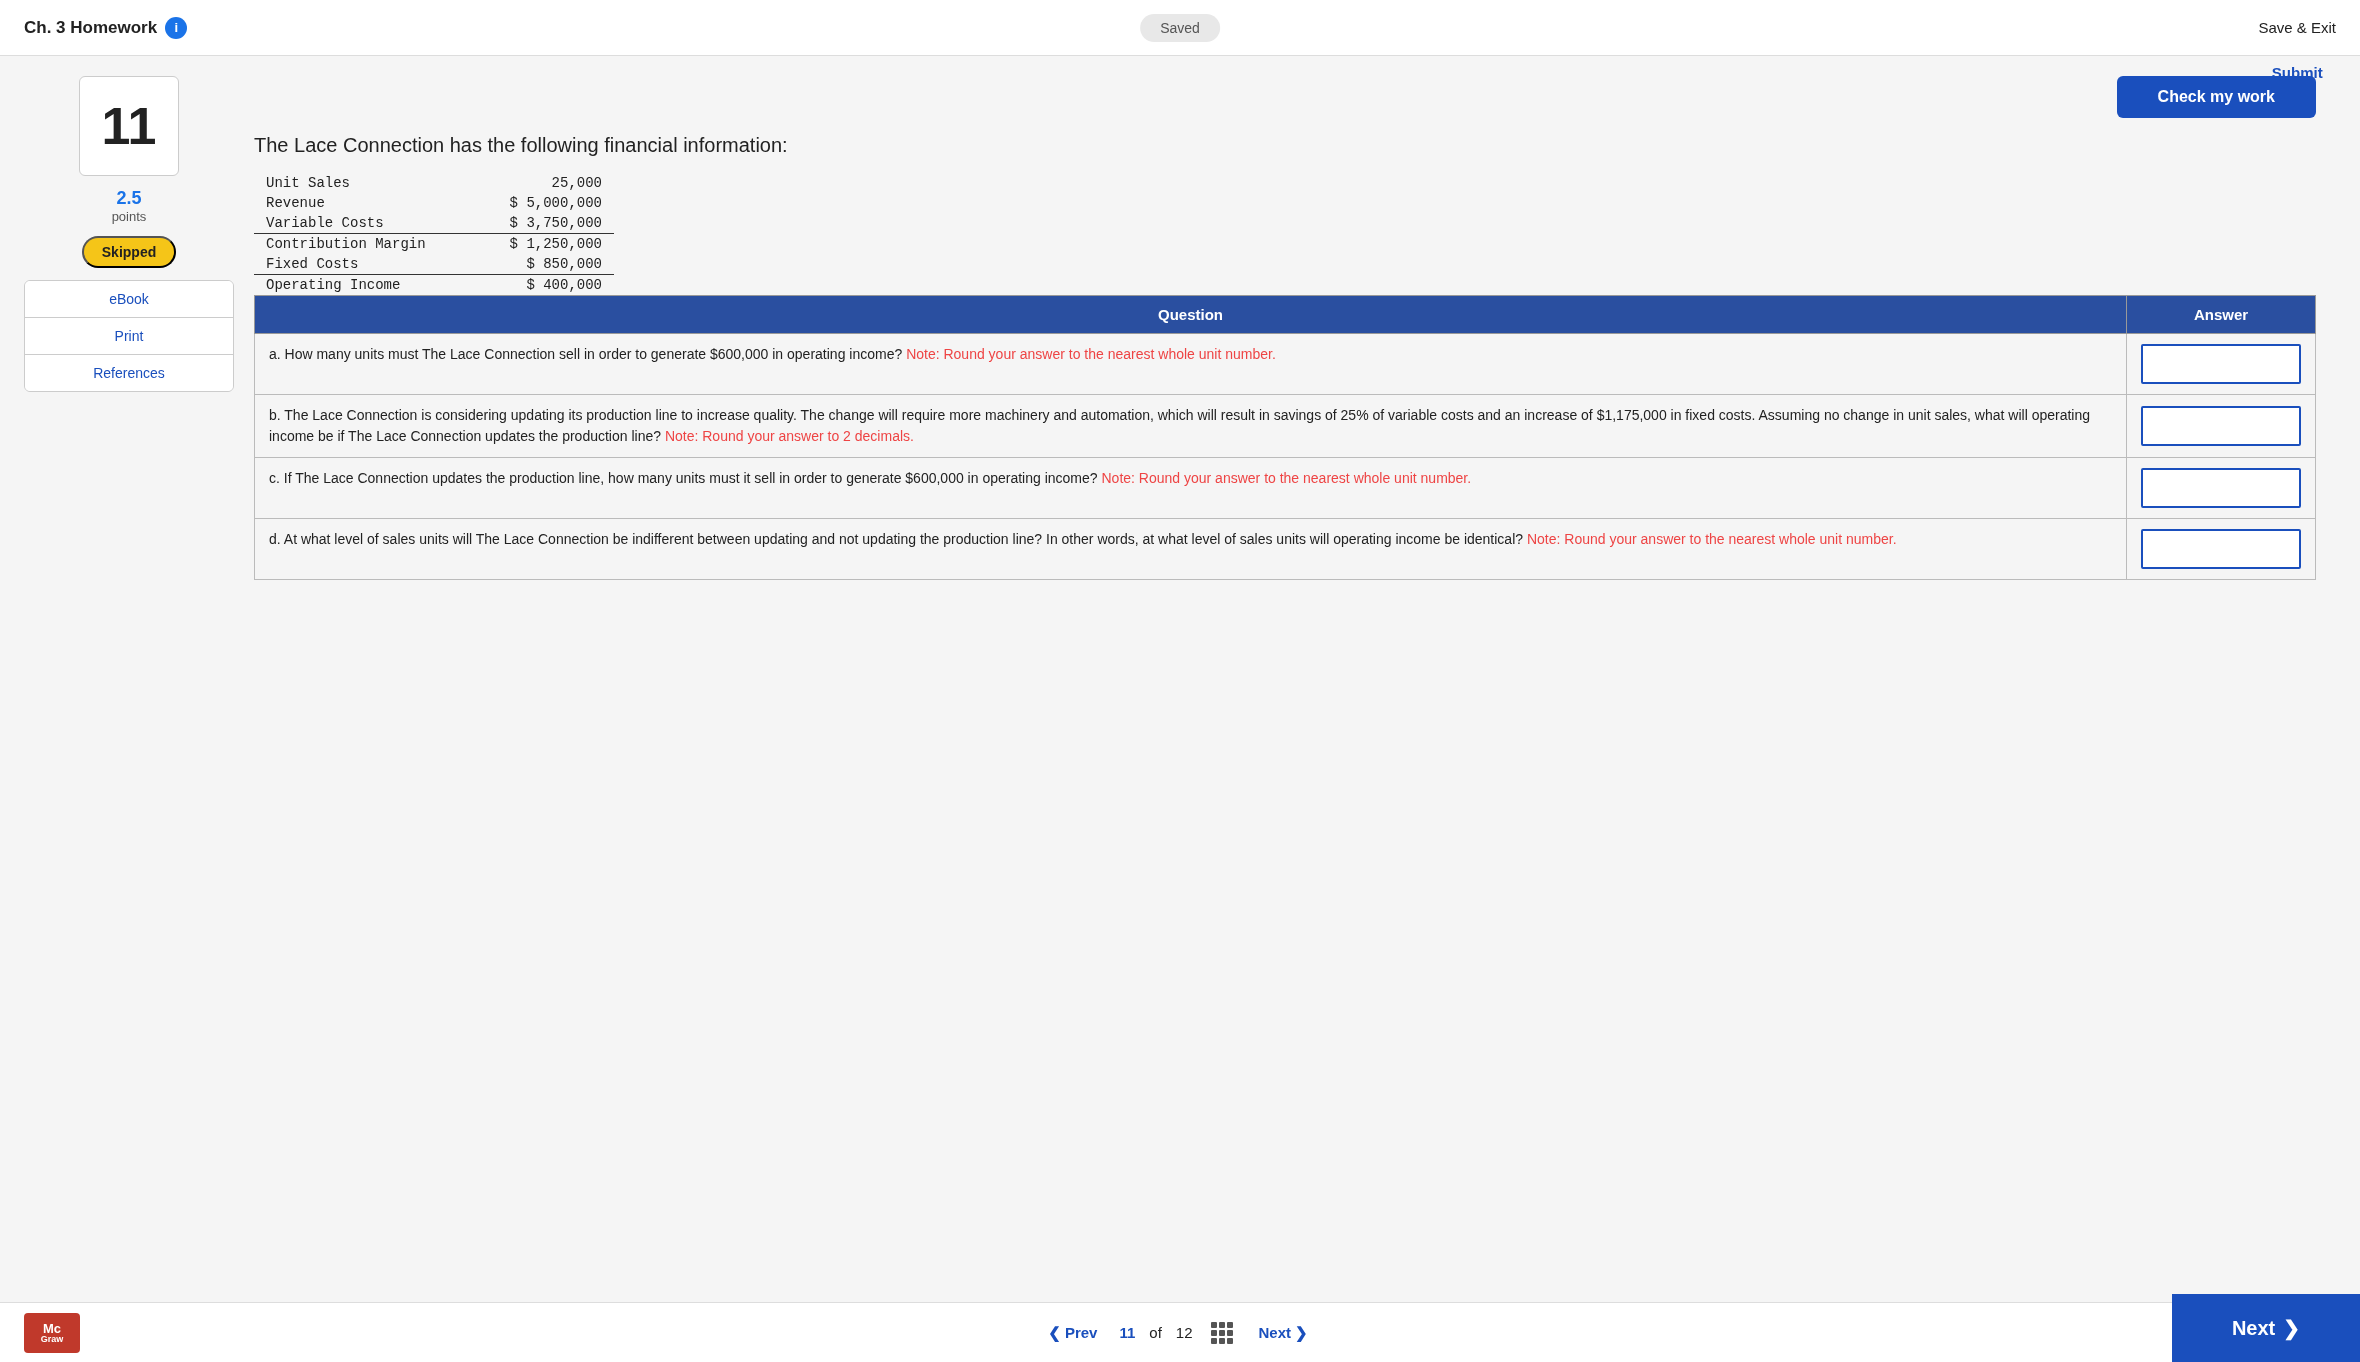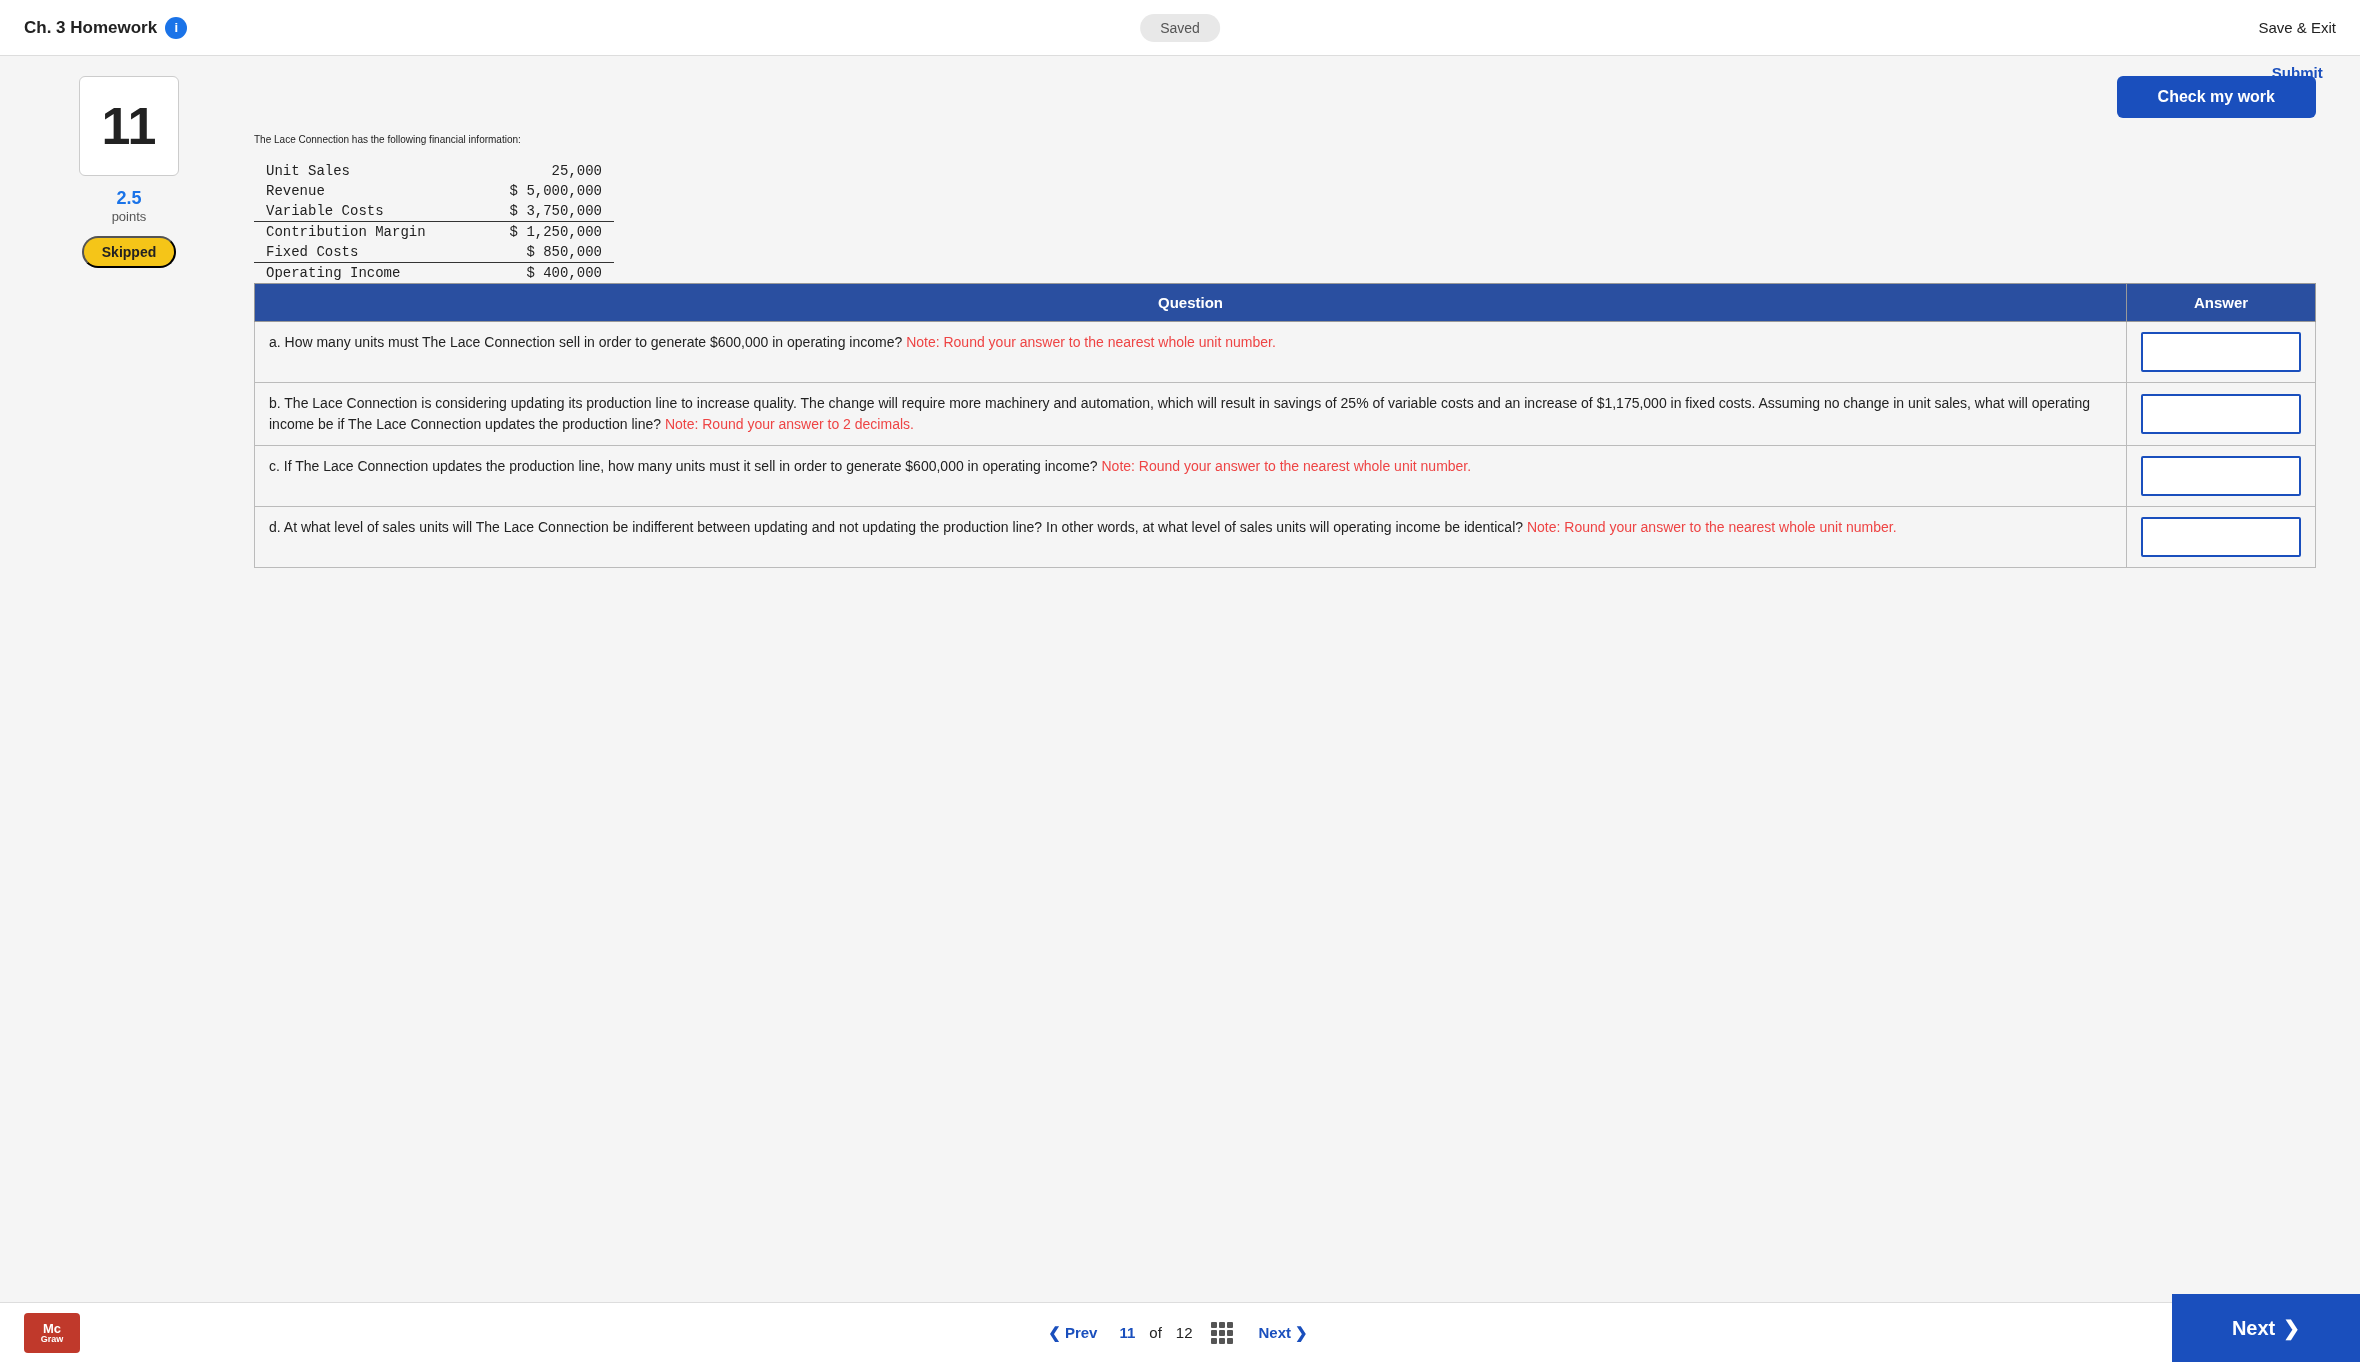--- a/index.html
+++ b/index.html
@@ -160,21 +160,21 @@
       border: none;
       border-radius: 6px;
       padding: 12px 41px;
       font-size: 16px;
       font-weight: 600;
       cursor: pointer;
       margin-bottom: 16px;
     }
 
     .intro-text {
-      font-size: 10px;
+      font-size: 20px;
       color: #222;
       margin: 22px 0 16px 0;
       clear: both;
     }
 
     
     .financial-table {
       font-family: 'Courier New', Courier, monospace;
       font-size: 14px;
       border-collapse: collapse;
@@ -350,20 +350,25 @@
 
   <div class="sidebar">
     <div class="question-number-box">
       <span class="question-number">11</span>
     </div>
     <div class="points-section">
       <div class="points-value">2.5</div>
       <div class="points-label">points</div>
     </div>
     <button class="skipped-badge">Skipped</button>
+    <div class="sidebar-buttons">
+      <button class="sidebar-btn">eBook</button>
+      <button class="sidebar-btn">Print</button>
+      <button class="sidebar-btn">References</button>
+    </div>
   </div>
 
   <div class="content-area">
     <button class="check-work-btn">Check my work</button>
 
     <p class="intro-text">The Lace Connection has the following financial information:</p>
 
     <table class="financial-table">
       <tbody id="financial-tbody">
 

